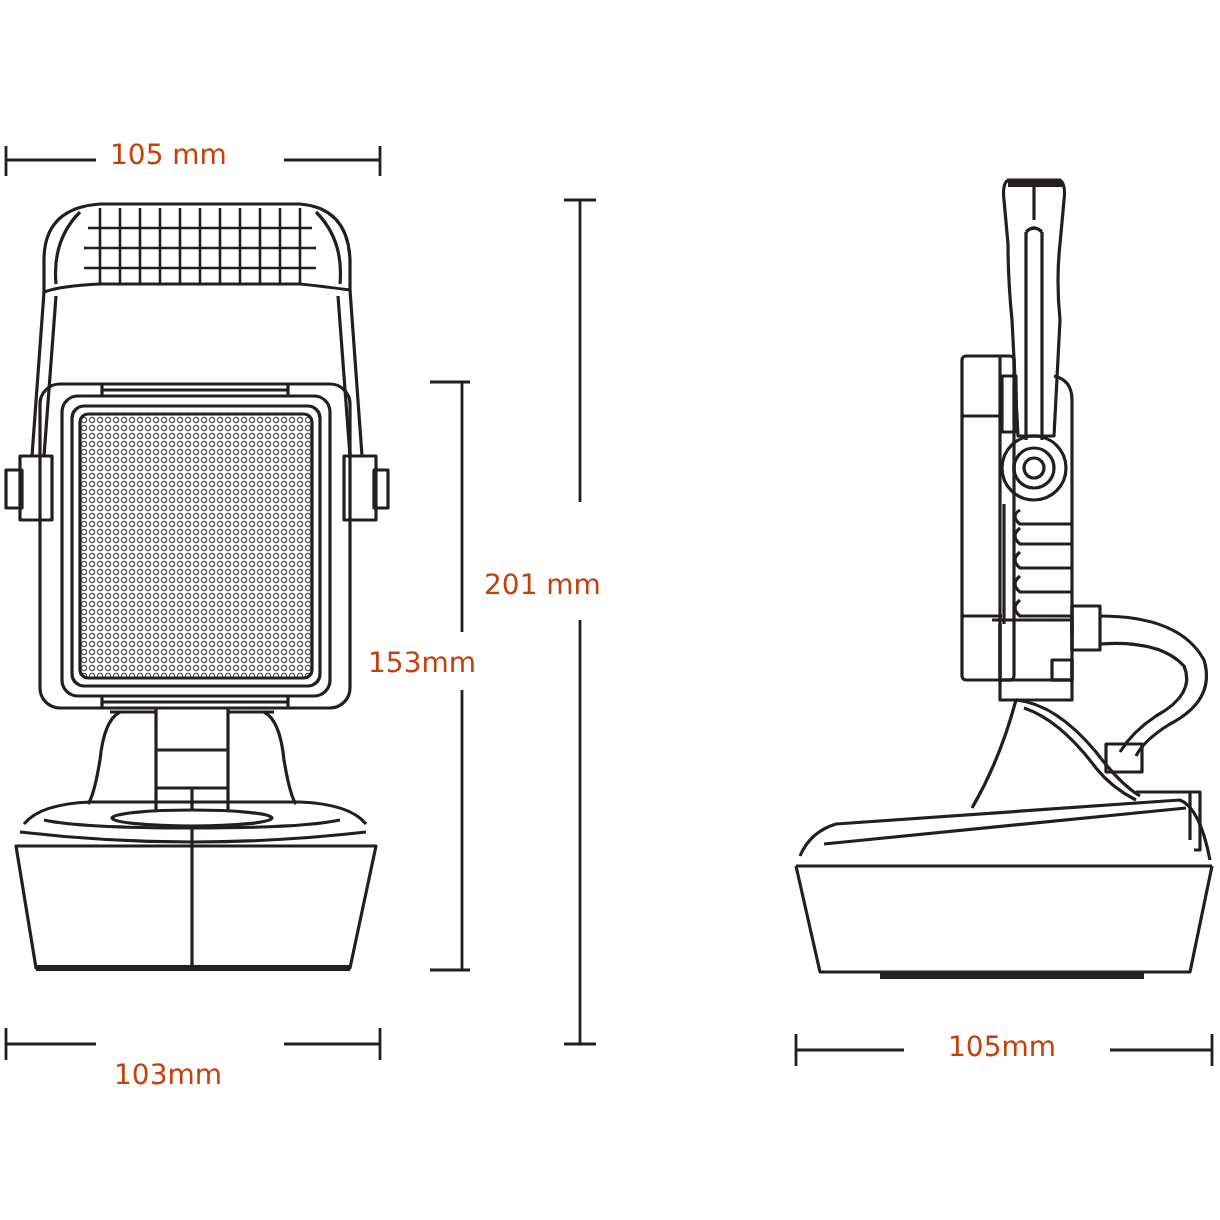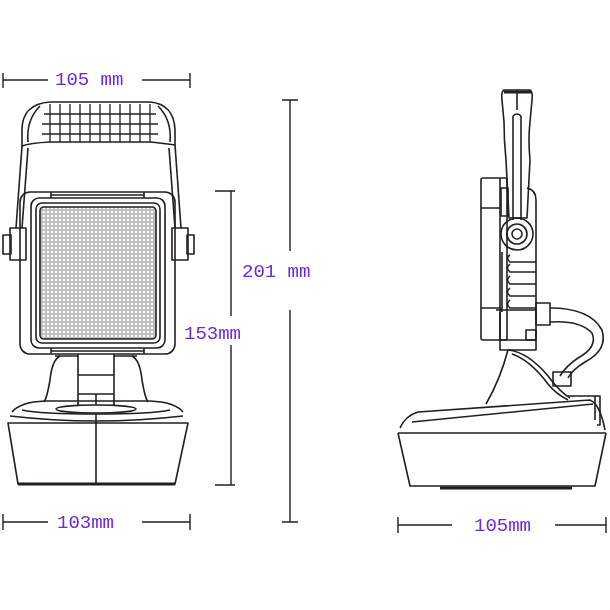--- a/index.html
+++ b/index.html
@@ -1,18 +1,18 @@
 <!DOCTYPE html>
 <html><head>
 <meta charset="utf-8">
 <style>
   html, body { margin:0; padding:0; background:#ffffff; }
   body { width:610px; height:610px; position:relative; overflow:hidden; font-family:"DejaVu Sans", "Liberation Sans", sans-serif; }
   svg.drawing { position:absolute; left:0; top:0; }
-  .lbl { position:absolute; font-size:19px; color:#6d28d9; white-space:nowrap; line-height:1; background:#fff; padding:0 2px;font-family:Liberation Mono, monospace; }
+  .lbl { position:absolute; font-size:14px; color:#c2410c; white-space:nowrap; line-height:1; background:#fff; padding:0 2px; }
 </style>
 </head>
 <body>
 
 <svg class="drawing" width="610" height="610" viewBox="0 0 610 610" xmlns="http://www.w3.org/2000/svg">
   <defs>
     <pattern id="led" width="4" height="4" patternUnits="userSpaceOnUse">
       <rect width="4" height="4" fill="#fff"></rect>
       <circle cx="2" cy="2" r="1.3" fill="none" stroke="#555" stroke-width="0.6"></circle>
     </pattern>
@@ -124,16 +124,16 @@
       <path d="M3,514 L3,530 M190,514 L190,530"></path>
       <path d="M3,522 L48,522 M142,522 L190,522"></path>
 
       <path d="M398,517 L398,533 M606,517 L606,533"></path>
       <path d="M398,525 L452,525 M555,525 L606,525"></path>
     </g>
   </g>
 </svg>
 
 <div class="lbl" style="left:53px; top:71px;">105 mm</div>
-<div class="lbl" style="left:240px; top:263px;">201 mm</div>
+<div class="lbl" style="left:240px; top:286px;">201 mm</div>
 <div class="lbl" style="left:182px; top:325px;">153mm</div>
-<div class="lbl" style="left:55px; top:514px;">103mm</div>
+<div class="lbl" style="left:55px; top:531px;">103mm</div>
 <div class="lbl" style="left:460px; top:517px;margin-left:12px;">105mm</div>
 
 </body></html>

